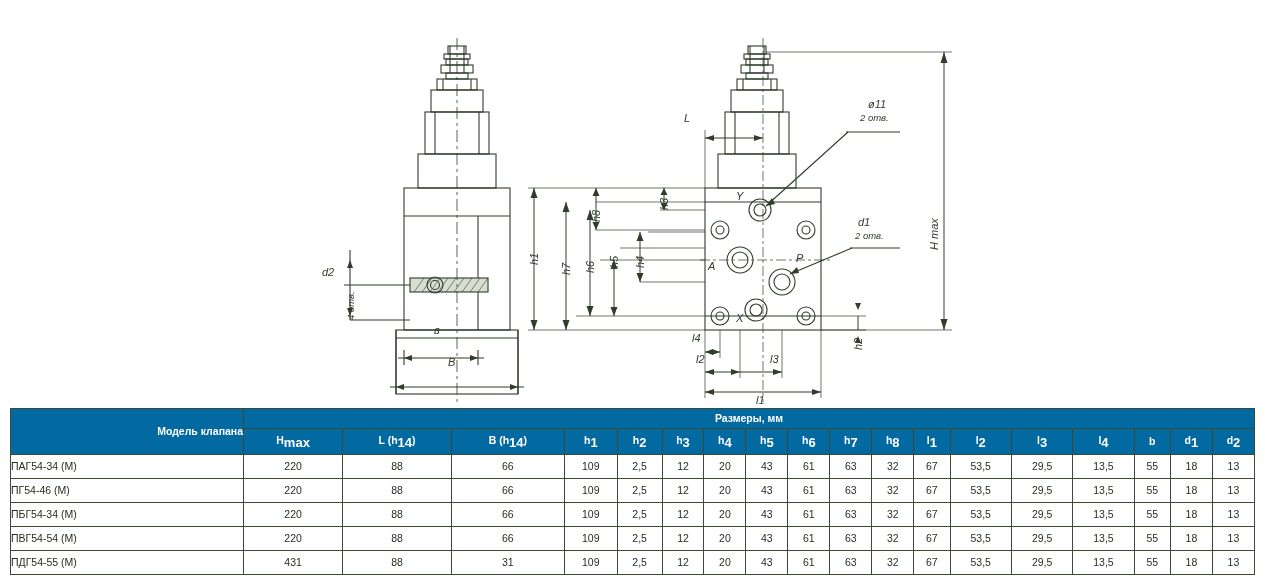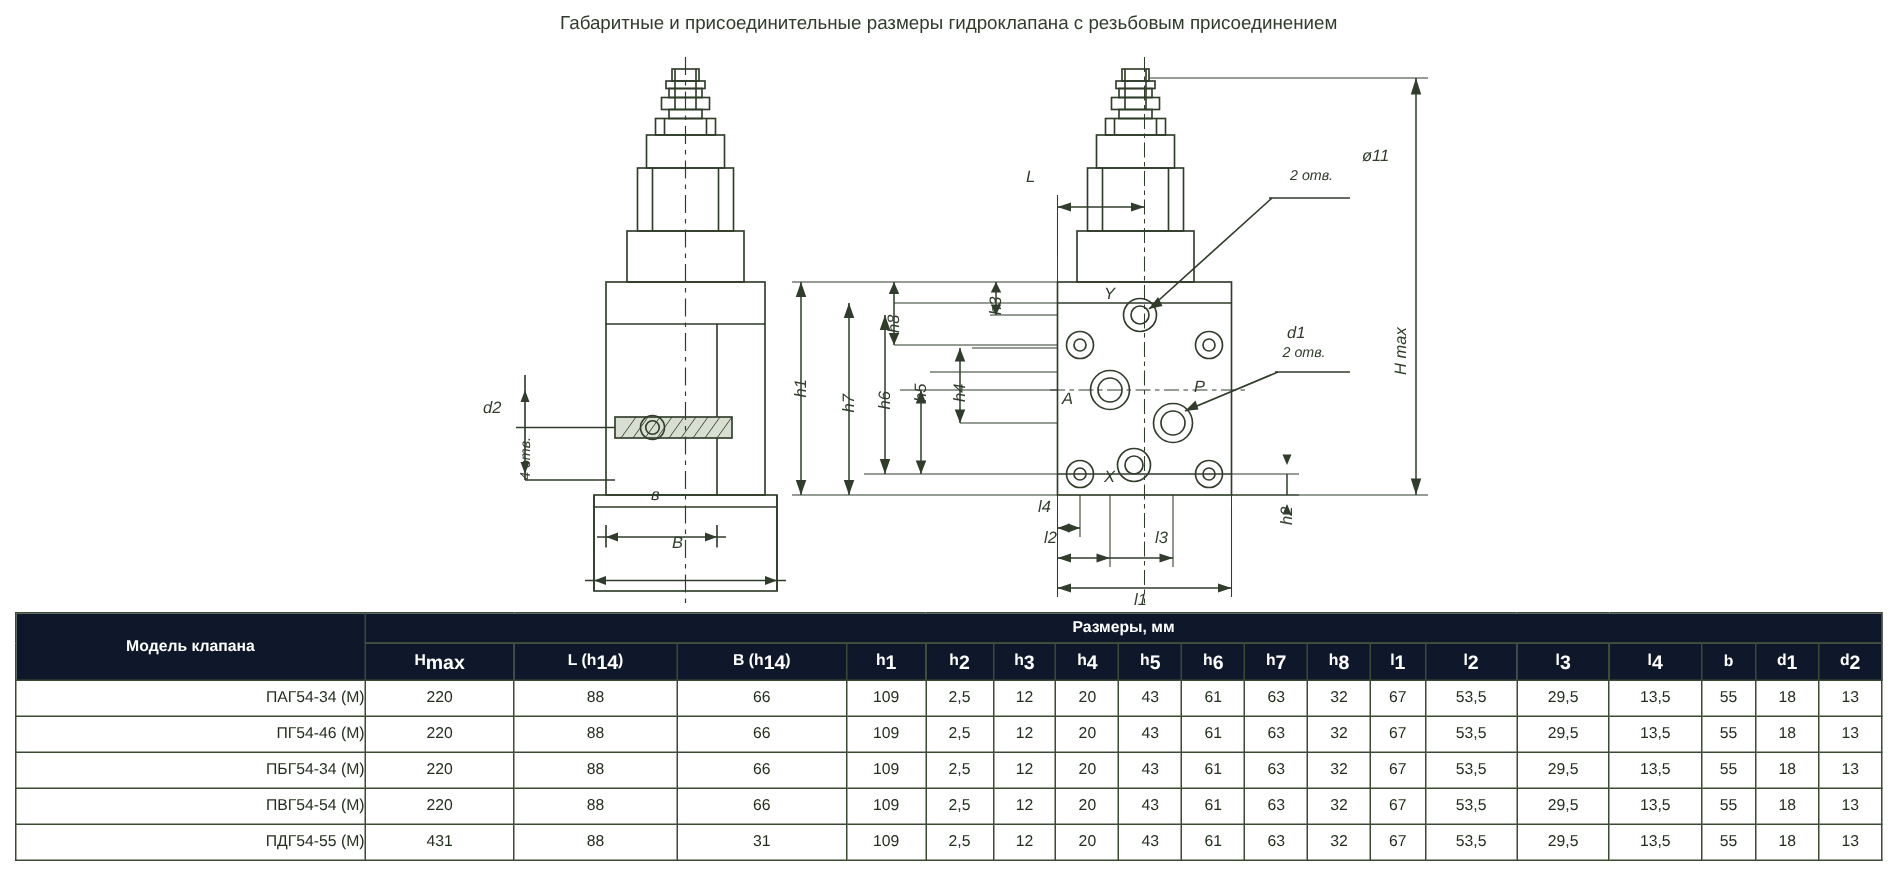--- a/index.html
+++ b/index.html
@@ -51,34 +51,35 @@
   }
   table.specs th, table.specs td {
     border: 1px solid #3b4a33;
     text-align: center;
     padding: 0;
     height: 23px;
     line-height: 23px;
     font-weight: normal;
   }
   table.specs thead th {
-    background: #0f172a;
+    background: #0369a1;
     color: #ffffff;
     font-weight: bold;
     font-size: 10.5px;
   }
   table.specs thead th.groupcell {
     height: 19px;
     line-height: 19px;
   }
   table.specs thead th.modelcell {
     width: 232px;
+    text-align: right;
   }
   table.specs tbody td.model {
-    text-align: right;
+    text-align: left;
     font-weight: normal;
   }
   table.specs tbody tr td {
     background: #ffffff;
   }
   .sub {
     font-size: 13px;
     vertical-align: sub;
   }
   
@@ -94,21 +95,20 @@
     transform: rotate(-90deg);
     transform-origin: left top;
   }
   svg { display: block; }
 </style>
 </head>
 <body>
 
 <div class="page">
 
-  <div class="title">Габаритные и присоединительные размеры гидроклапана с резьбовым присоединением</div>
 
   <div class="drawing">
     <svg width="1265" height="385" viewBox="0 0 1265 385">
       <g stroke="#2f3d2a" fill="none" stroke-width="1.1">
 
         <rect x="448" y="26" width="18" height="8"></rect>
         <rect x="444" y="34" width="26" height="5"></rect>
         <rect x="446" y="39" width="22" height="6"></rect>
         <rect x="441" y="45" width="32" height="8"></rect>
         <rect x="446" y="53" width="22" height="6"></rect>
@@ -293,21 +293,21 @@
         <path d="M782 352 l-9 -3 l0 6 z" fill="#2f3d2a" stroke="none"></path>
         <line x1="782" y1="310" x2="782" y2="358" stroke-width="0.7"></line>
 
         <line x1="705" y1="332" x2="720" y2="332" stroke-width="1"></line>
         <path d="M705 332 l8 -3 l0 6 z" fill="#2f3d2a" stroke="none"></path>
         <path d="M720 332 l-8 -3 l0 6 z" fill="#2f3d2a" stroke="none"></path>
         <line x1="720" y1="310" x2="720" y2="338" stroke-width="0.7"></line>
       </g>
     </svg>
 
-    <div class="lbl" style="left:908px; top:78px;font-style:italic;">ø11</div>
+    <div class="lbl" style="left:868px; top:78px;font-style:italic;">ø11</div>
     <div class="lbl small" style="left:860px; top:92px;">2 отв.</div>
     <div class="lbl" style="left:858px; top:196px;">d1</div>
     <div class="lbl small" style="left:855px; top:210px;">2 отв.</div>
 
     <div class="lbl" style="left:322px; top:246px;">d2</div>
     <div class="lbl small vert" style="left:345px; top:300px;">4 отв.</div>
 
     <div class="lbl" style="left:434px; top:304px;">в</div>
     <div class="lbl" style="left:448px; top:336px;">B</div>
 

